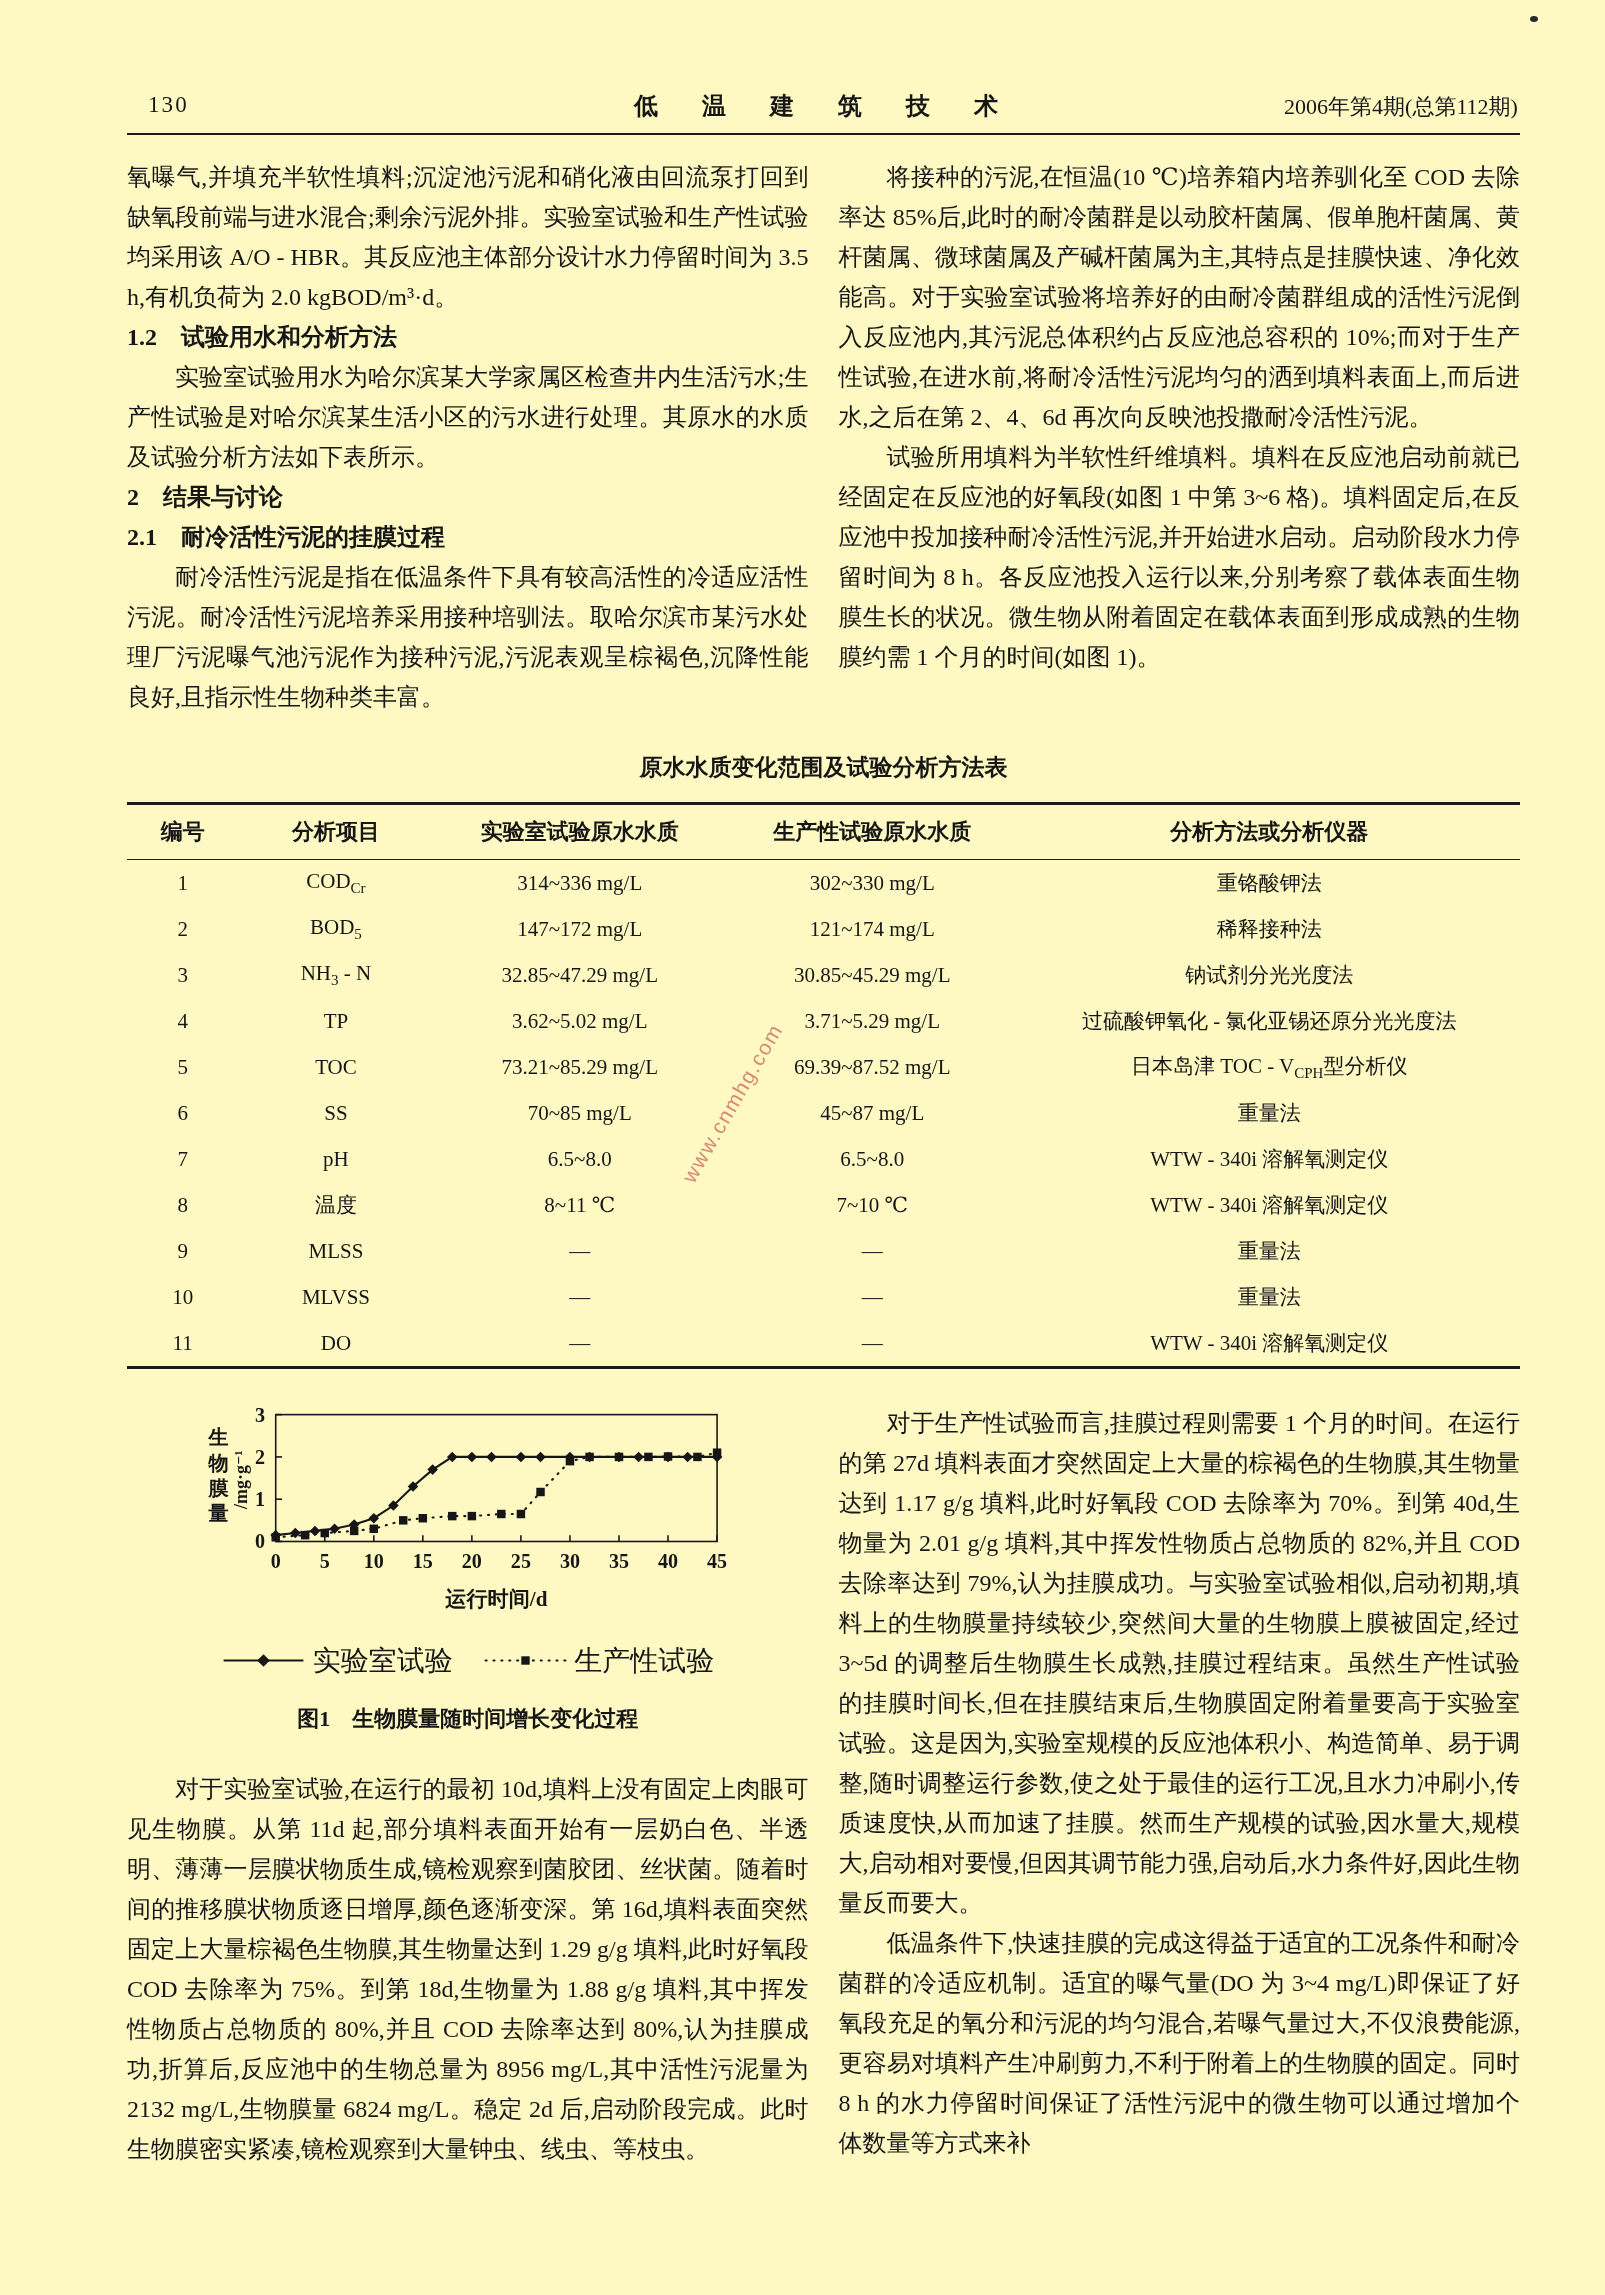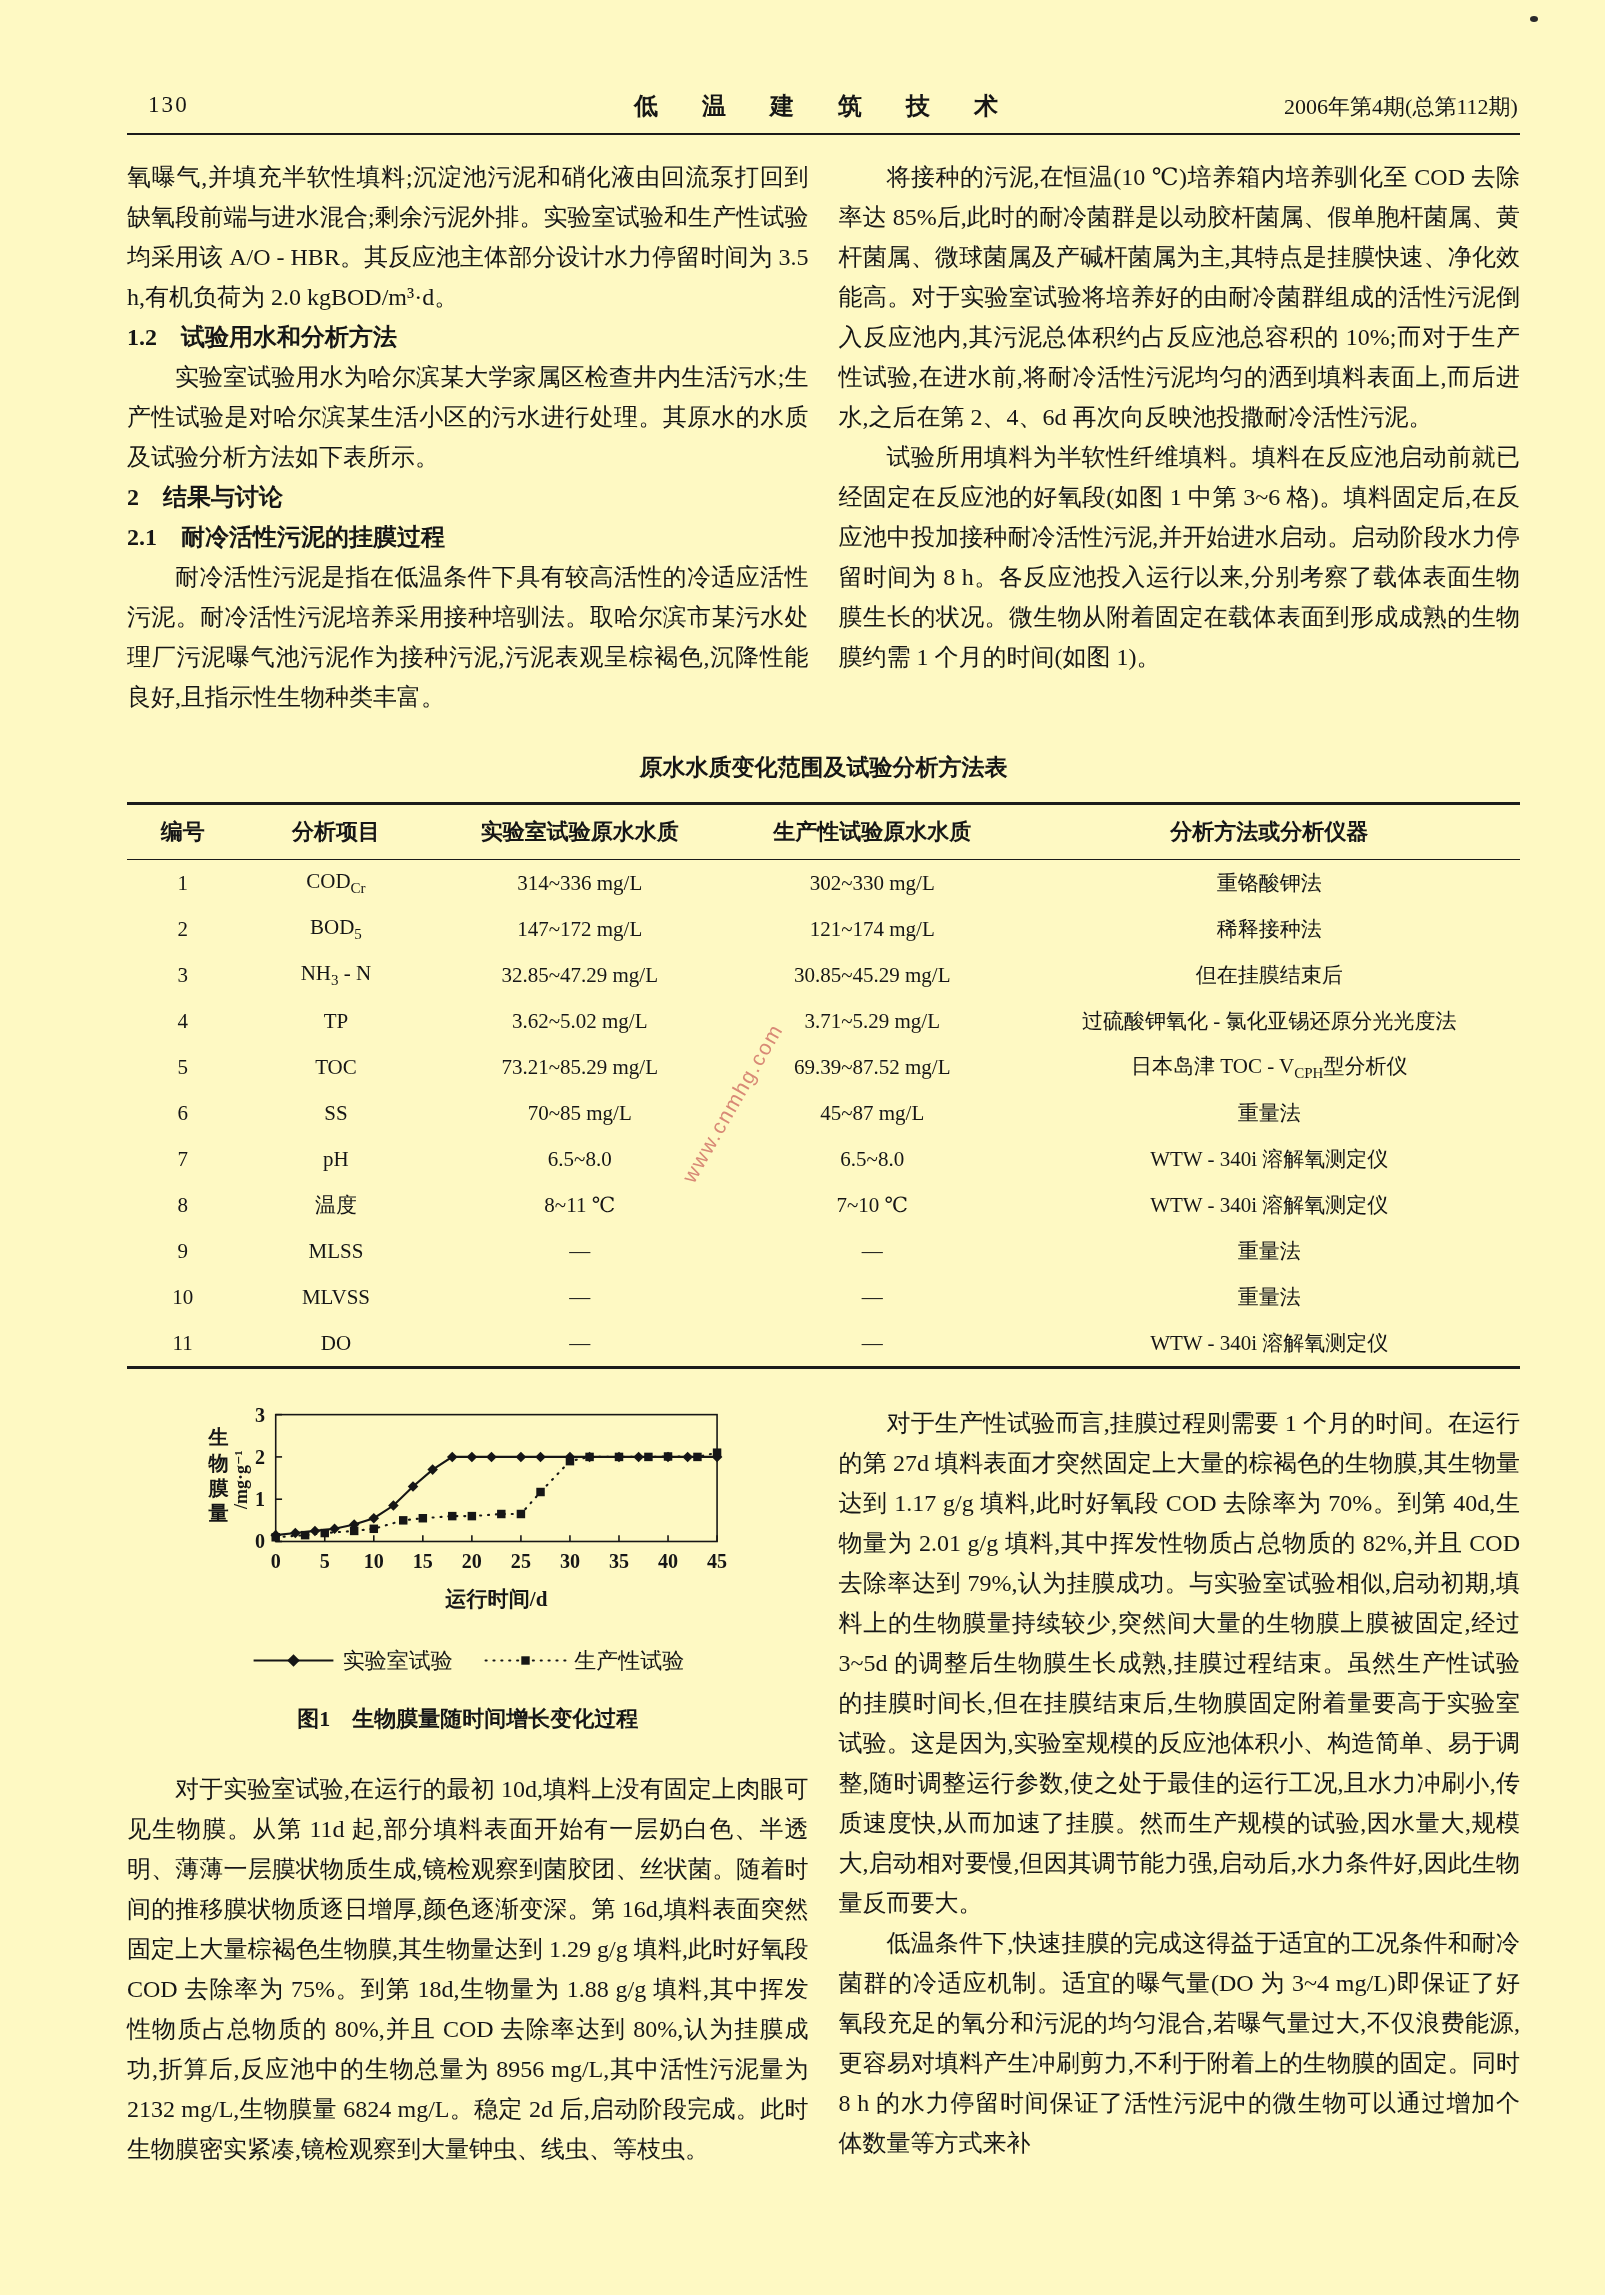--- a/index.html
+++ b/index.html
@@ -24,21 +24,21 @@
   .table-title{text-align:center;font-weight:bold;font-size:23px;margin-bottom:19px;}
   table{width:100%;border-collapse:collapse;border-top:3.2px solid #1c1c1c;border-bottom:3.2px solid #1c1c1c;font-size:21px;}
   th{border-bottom:1.6px solid #1c1c1c;font-weight:bold;height:52px;font-size:22px;text-align:center;}
   td{height:44px;text-align:center;}
   
   .bottom{margin-top:34px;}
   .figure{margin-bottom:30px;}
   .chart-wrap{margin-left:69px;}
   svg text{font-family:"Liberation Serif","DejaVu Serif",serif;fill:#161616;}
   .legend{display:flex;justify-content:center;gap:30px;margin-top:3.2px;align-items:center;}
-  .legend-item{display:flex;align-items:center;gap:6.4px;font-size:22px;}
+  .legend-item{display:flex;align-items:center;gap:6.4px;font-size:28px;}
   .fig-caption{text-align:center;font-weight:bold;font-size:22px;margin-top:18px;}
   
   .watermark{
     position:absolute;left:698px;top:1163px;transform:rotate(-60deg);transform-origin:left bottom;
     font-size:21px;letter-spacing:1.6px;font-family:"Liberation Sans","DejaVu Sans",sans-serif;opacity:.8;
   }
   .speck{position:absolute;right:68px;top:16px;width:8px;height:5.8px;background:#2a2a2a;border-radius:50%;}
 </style>
 </head>
 <body>
@@ -100,21 +100,21 @@
               <td>BOD<sub>5</sub></td>
               <td>147~172 mg/L</td>
               <td>121~174 mg/L</td>
               <td>稀释接种法</td>
             </tr>
             <tr>
               <td>3</td>
               <td>NH<sub>3</sub> - N</td>
               <td>32.85~47.29 mg/L</td>
               <td>30.85~45.29 mg/L</td>
-              <td>但在挂膜结束后</td>
+              <td>钠试剂分光光度法</td>
             </tr>
             <tr>
               <td>4</td>
               <td>TP</td>
               <td>3.62~5.02 mg/L</td>
               <td>3.71~5.29 mg/L</td>
               <td>过硫酸钾氧化 - 氯化亚锡还原分光光度法</td>
             </tr>
             <tr>
               <td>5</td>

